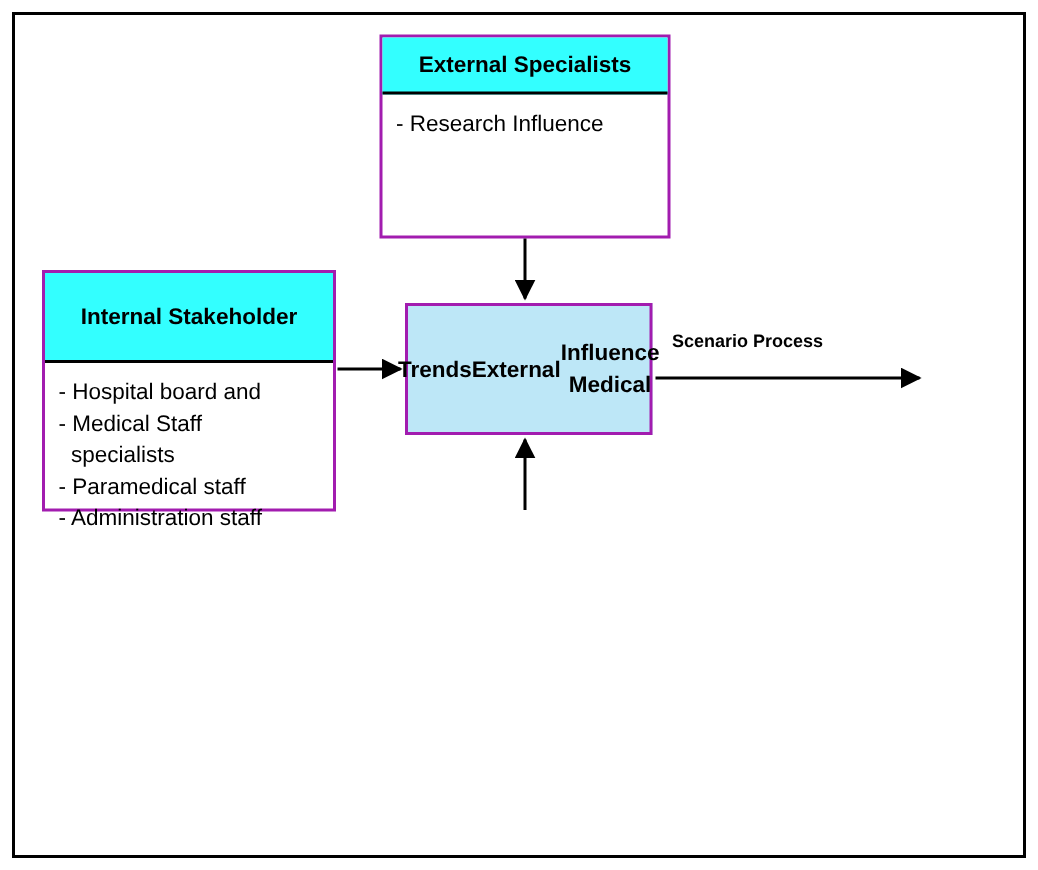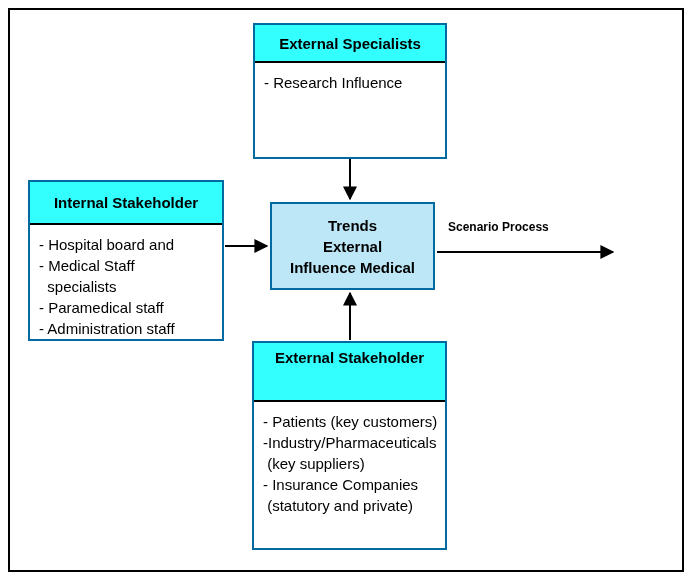--- a/index.html
+++ b/index.html
@@ -15,21 +15,21 @@
   .outer-border {
     position: absolute;
     left: 8px; top: 8px;
     width: 676px; height: 564px;
     border: 2px solid #000000;
     box-sizing: border-box;
   }
   .box {
     position: absolute;
     box-sizing: border-box;
-    border: 2px solid #0369a1;
+    border: 2px solid #a21caf;
     background: #ffffff;
   }
   .box-header {
     box-sizing: border-box;
     border-bottom: 2px solid #000000;
     background: #33FFFF;
     font-weight: bold;
     font-size: 15px;
     display: flex;
     align-items: center;
@@ -44,30 +44,30 @@
     padding: 9px 8px 0 9px;
     font-size: 15px;
     line-height: 21px;
   }
   .box-body .line { white-space: pre; }
 
   #box-external-specialists { left: 253px; top: 23px;  width: 194px; height: 136px; }
   #box-external-specialists .box-header { height: 38px; }
 
   #box-internal-stakeholder { left: 28px;  top: 180px; width: 196px; height: 161px; }
-  #box-internal-stakeholder .box-header { height: 43px; }
+  #box-internal-stakeholder .box-header { height: 60px; }
 
   #box-external-stakeholder { left: 252px; top: 341px; width: 195px; height: 209px; }
   #box-external-stakeholder .box-header { height: 59px; }
 
   #box-central {
     left: 270px; top: 202px; width: 165px; height: 88px;
     background: #BDE7F7;
     display: flex;
-    flex-direction: column;
+    flex-direction: row;
     align-items: center;
     justify-content: center;
     font-weight: bold;
     font-size: 15px;
     line-height: 21px;
     text-align: center;
   }
 
   .scenario-label {
     position: absolute;
@@ -114,32 +114,20 @@
       <div class="line">- Administration staff</div>
     </div>
   </div>
 
   <div class="box" id="box-central">
     <div class="line">Trends</div>
     <div class="line">External</div>
     <div class="line">Influence Medical</div>
   </div>
 
-  <div class="box" id="box-external-stakeholder">
-    <div class="box-header top-aligned">
-      <span>External Stakeholder</span>
-    </div>
-    <div class="box-body">
-      <div class="line">- Patients (key customers)</div>
-      <div class="line">-Industry/Pharmaceuticals</div>
-      <div class="line"> (key suppliers)</div>
-      <div class="line">- Insurance Companies</div>
-      <div class="line"> (statutory and private)</div>
-    </div>
-  </div>
 
   <div class="scenario-label">Scenario Process</div>
 
   <svg class="arrows" viewBox="0 0 692 580" xmlns="http://www.w3.org/2000/svg">
     <defs>
       <marker id="ah" viewBox="0 0 10 10" refX="9" refY="5" markerWidth="7" markerHeight="7" orient="auto-start-reverse" markerUnits="strokeWidth">
         <path class="head" d="M0,0 L10,5 L0,10 z"></path>
       </marker>
     </defs>
     <line x1="350" y1="159" x2="350" y2="199" marker-end="url(#ah)"></line>

